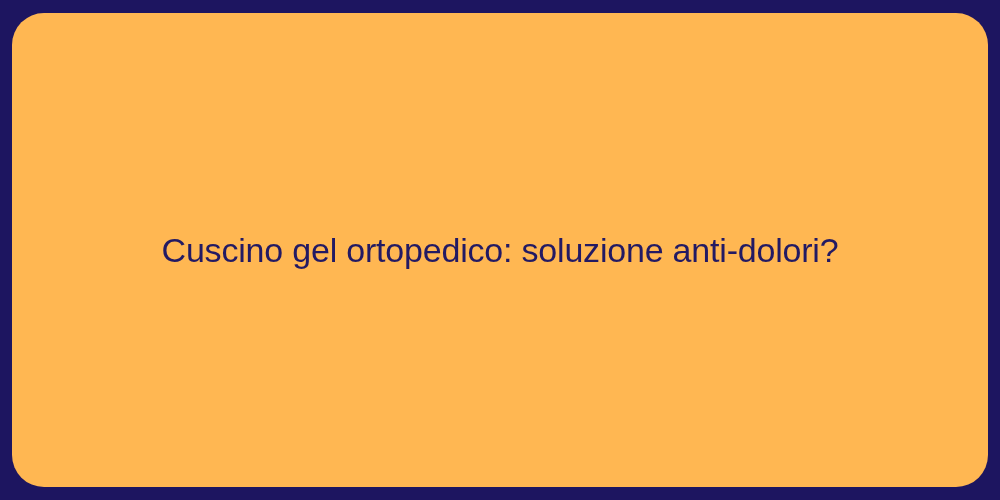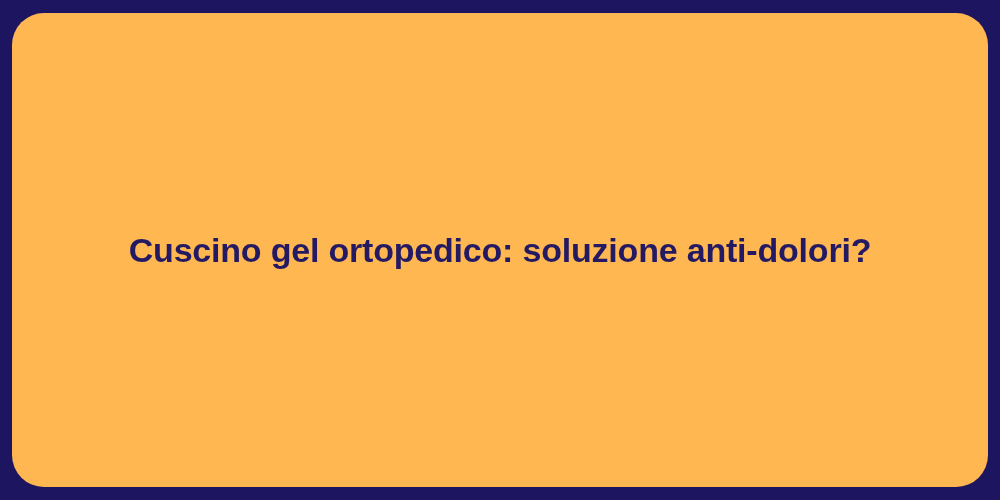--- a/index.html
+++ b/index.html
@@ -40,21 +40,21 @@
   }
 
   #headline {
     margin: 8px;
     padding: 0 40px;
     width: 100%;
     box-sizing: border-box;
     text-align: center;
     color: #231a63;
     font-family: "Liberation Sans", sans-serif;
-    font-weight: bold;
+    font-weight: normal;
     font-size: 34px;
     line-height: 1.3;
     letter-spacing: -0.2px;
     white-space: nowrap;
   }
 </style>
 </head>
 <body>
 
 <div id="banner-root">

